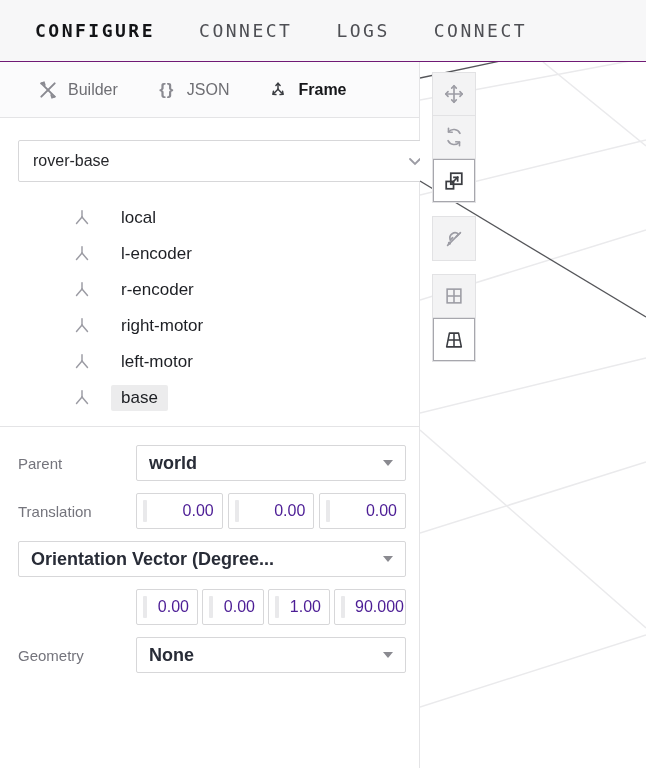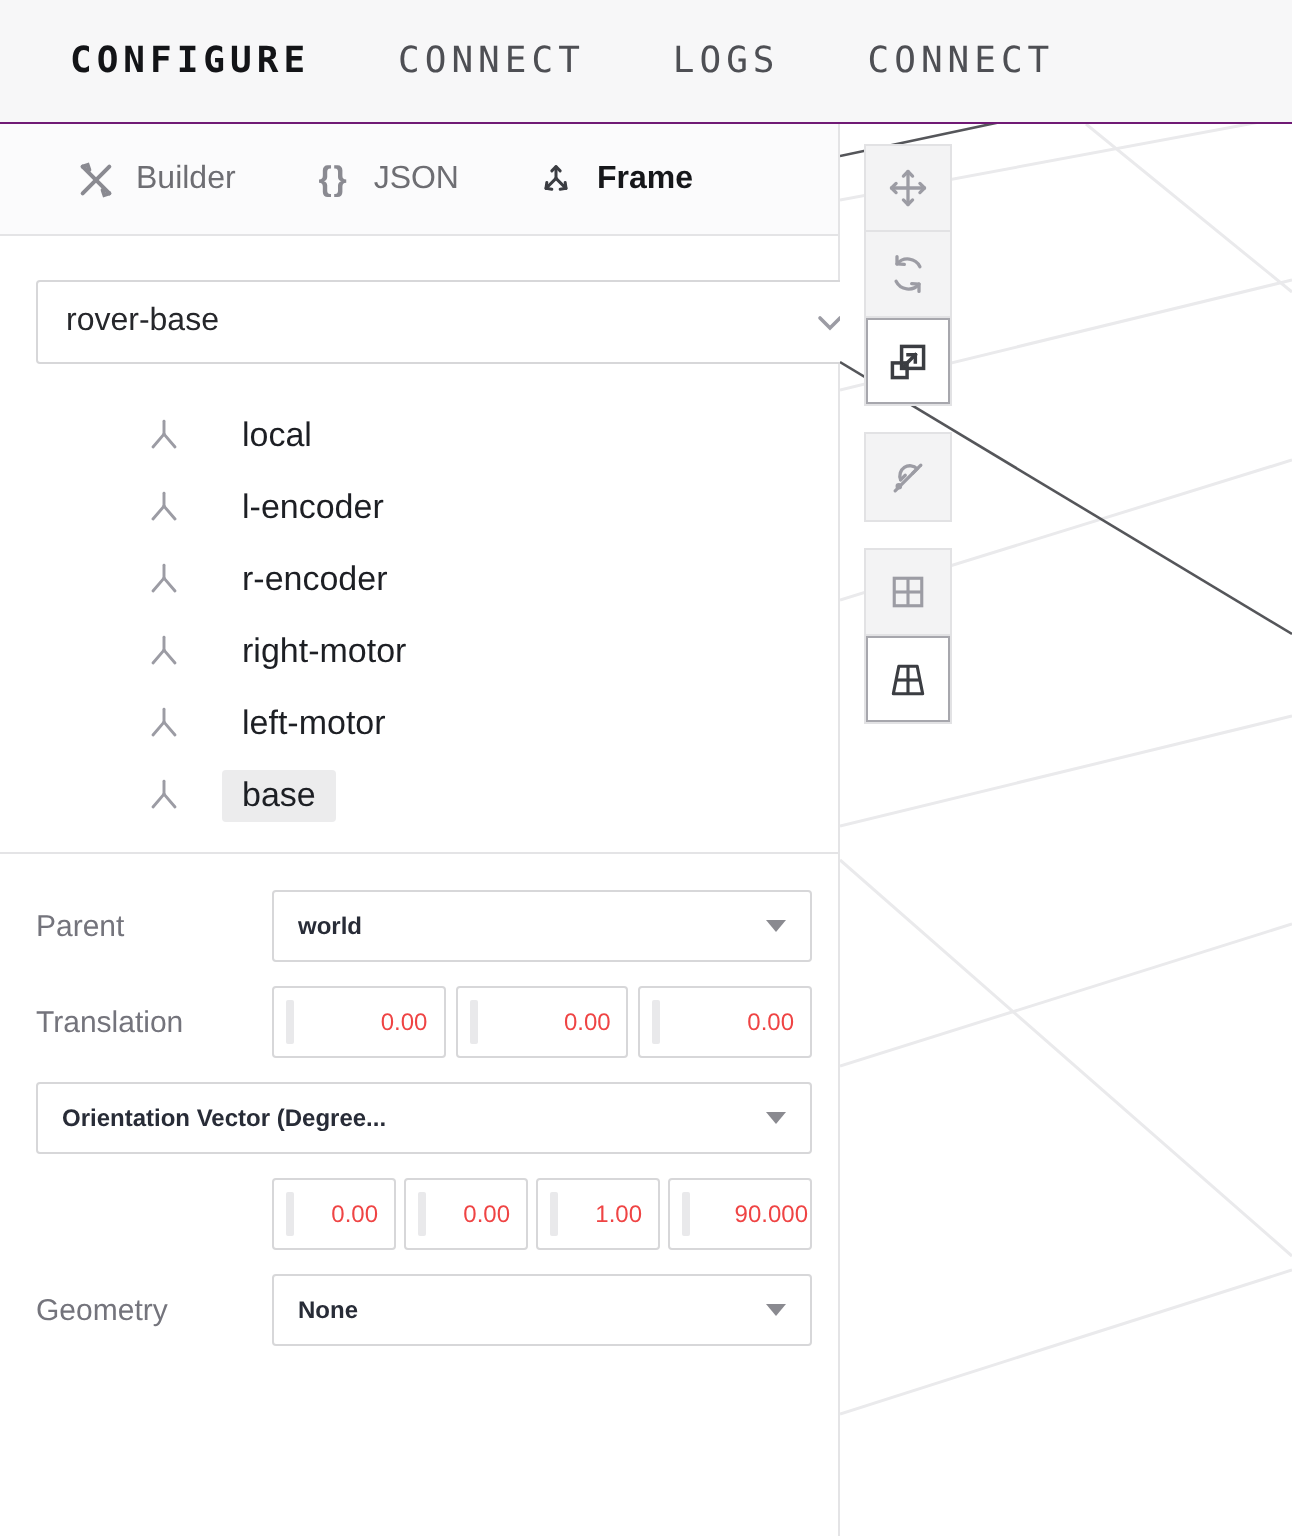--- a/index.html
+++ b/index.html
@@ -55,38 +55,38 @@
   .form-row { display:flex; align-items:center; margin-bottom:12px; }
   .form-label { width:118px; font-size:15px; color:#74747c; flex:0 0 auto; }
   .form-control-area { display:flex; flex:1; gap:5px; min-width:0; }
 
   .ui-select {
     height:36px; flex:1; border:1px solid #d7d7d9; border-radius:2px; background:#fff;
     display:flex; align-items:center; justify-content:space-between;
     padding:0 12px; cursor:pointer; min-width:0;
   }
   .ui-select .sel-value {
-    font-size:12px; font-weight:600; color:#282c37;
+    font-size:18px; font-weight:600; color:#282c37;
     white-space:nowrap; overflow:hidden; flex:1;
   }
   .caret-down {
     width:0; height:0; border-left:5px solid transparent; border-right:5px solid transparent;
     border-top:6px solid #8a8a90; flex:0 0 auto; margin-left:6px;
   }
 
   .num-input {
     position:relative; height:36px; flex:1; border:1px solid #d7d7d9; border-radius:2px;
     background:#fff; display:flex; align-items:center; justify-content:flex-end;
     padding:0 8px 0 14px; overflow:hidden; cursor:text; min-width:0;
   }
   .num-input .axis-bar {
     position:absolute; left:6px; top:6px; bottom:6px; width:4px;
     background:#e9e9eb; border-radius:1px;
   }
-  .num-input .num-value { font-size:12px; color:#ef4444; white-space:nowrap; }
+  .num-input .num-value { font-size:16px; color:#4c1d95; white-space:nowrap; }
 
   
   .viewport { position:relative; width:226px; height:706px; background:#fff; overflow:hidden; }
   .grid-svg { position:absolute; left:0; top:0; }
 
   .vp-toolbar { position:absolute; left:12px; top:10px; }
   .tool-group { display:flex; flex-direction:column; margin-bottom:13px; border:1px solid #e2e2e4; width:44px; }
   .tool-btn {
     width:42px; height:43px; background:#f3f3f4; border:none; border-bottom:1px solid #e2e2e4;
     display:flex; align-items:center; justify-content:center; color:#9c9ca4; cursor:pointer; padding:0;

